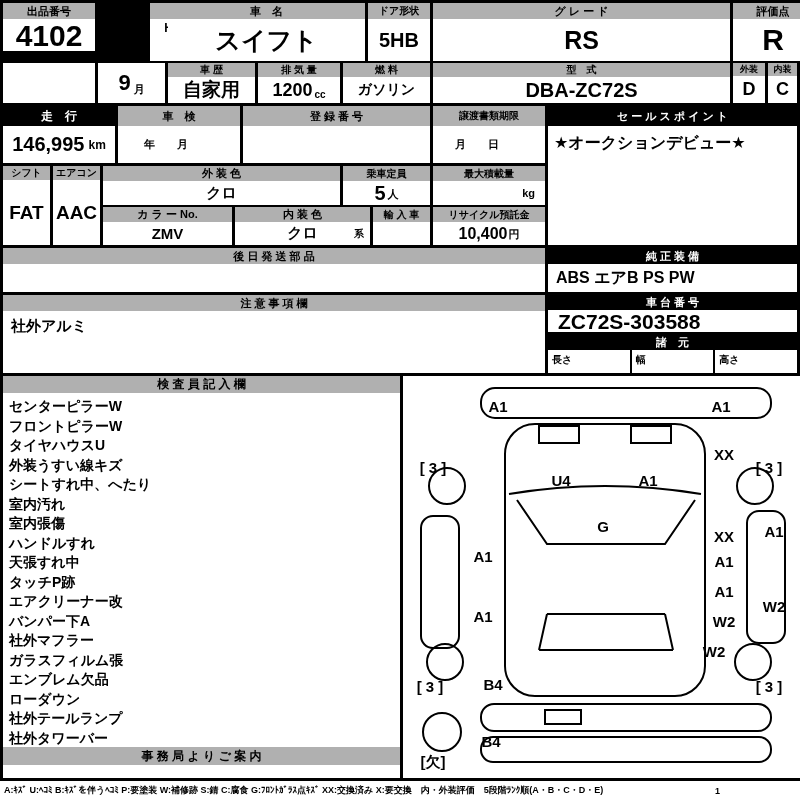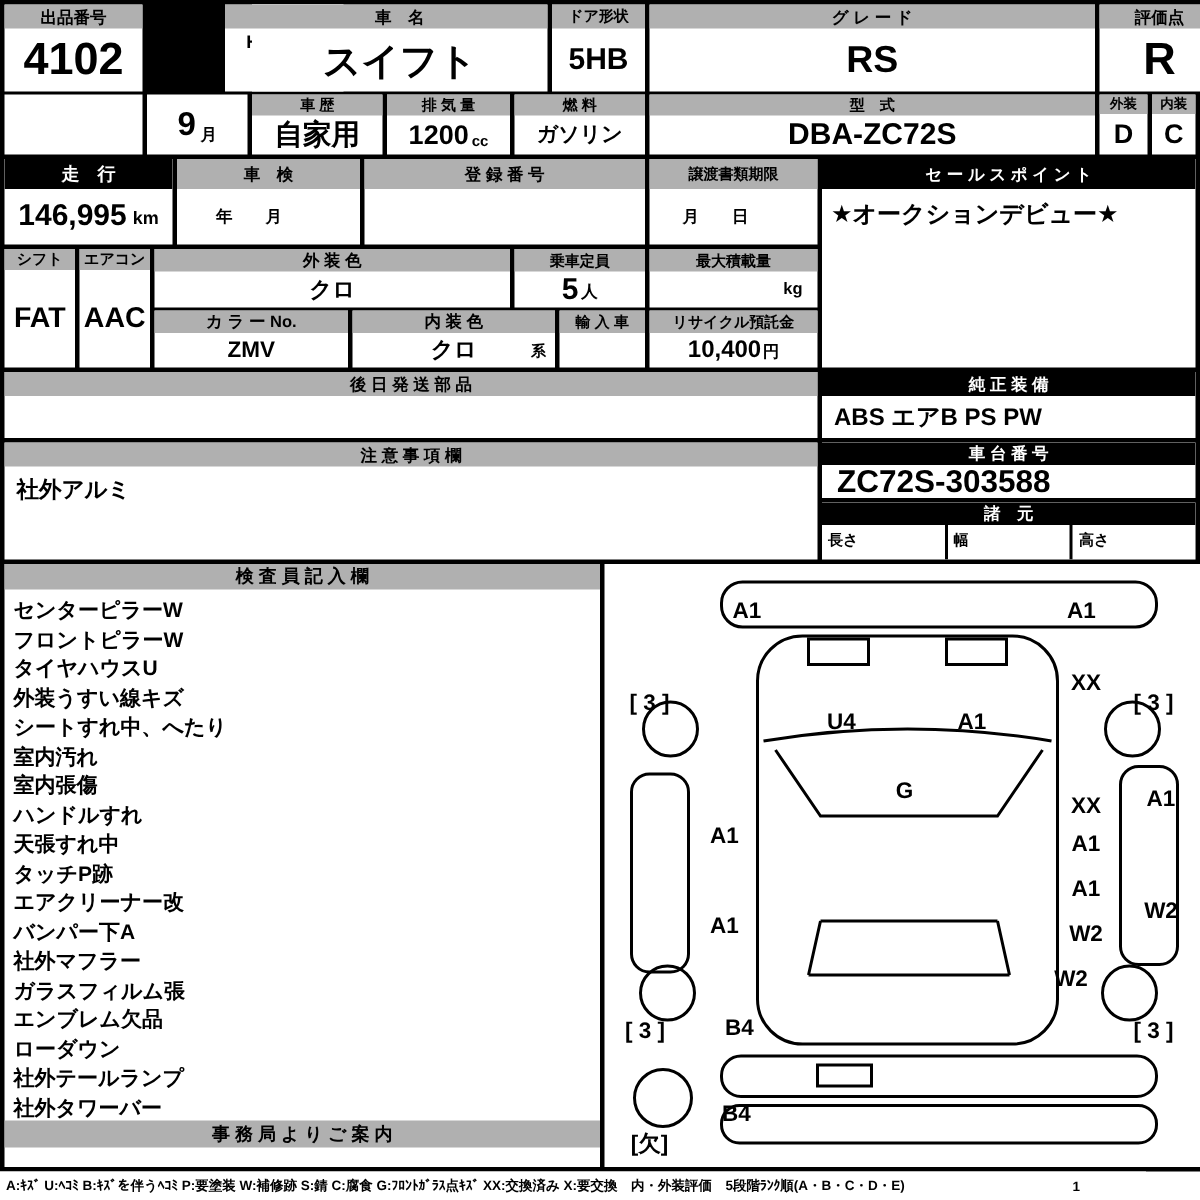--- a/index.html
+++ b/index.html
@@ -25,21 +25,21 @@
   svg .outline { fill:none; stroke:#000; stroke-width:2; }
   svg .marks text { font-family:"Liberation Sans","DejaVu Sans",sans-serif;
                     font-size:15px; font-weight:700; fill:#000; }
 </style>
 </head>
 <body>
 
 <div class="sheet">
   <div class="table">
 
-    <div class="cell" style="left:3px; top:3px; width:92px; height:58px;">
+    <div class="cell" style="left:3px; top:3px; width:92px; height:48px;">
       <div class="hdr">出品番号</div>
       <div class="val" style="font-size:30px;">4102</div>
     </div>
 
     <div class="cell" style="left:112px; top:3px; width:79px; height:58px;margin-left:38px;">
       <div class="hdr" style="font-size:10px;">初度登録</div>
       <div class="val" style="font-size:26px; gap:1px;">
         <span style="font-size:12px; align-self:flex-start; margin-top:2px;">H</span>
         <span>25</span>
         <span style="font-size:11px; align-self:flex-end; margin-bottom:4px;">年</span>

